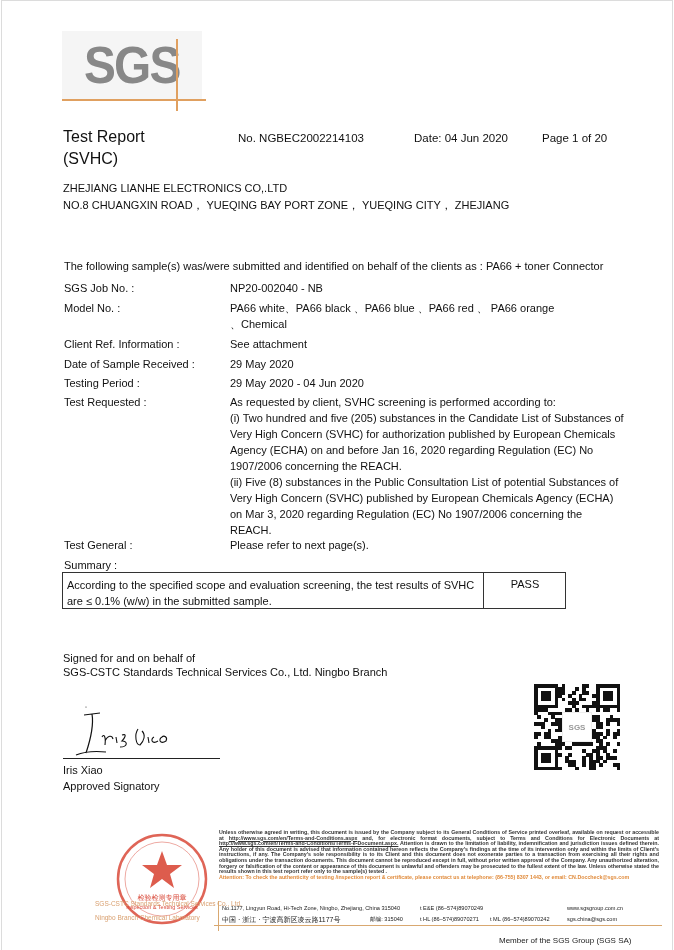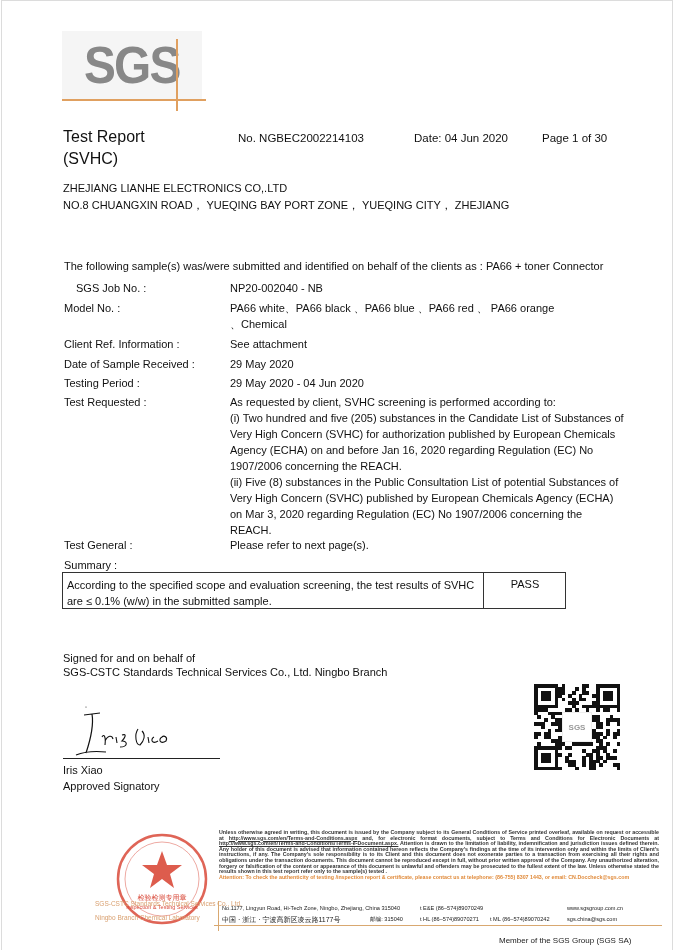--- a/index.html
+++ b/index.html
@@ -49,28 +49,28 @@
   <div class="logo">
     <div class="logo-text">SGS</div>
     <div class="logo-hline"></div>
     <div class="logo-vline"></div>
   </div>
 
   <div class="abs title" style="left:61px;top:127px;">Test Report</div>
   <div class="abs title" style="left:61px;top:149px;">(SVHC)</div>
   <div class="abs hdr" style="left:236px;top:131px;">No. NGBEC2002214103</div>
   <div class="abs hdr" style="left:412px;top:131px;">Date: 04 Jun 2020</div>
-  <div class="abs hdr" style="left:540px;top:131px;">Page 1 of 30</div>
+  <div class="abs hdr" style="left:540px;top:131px;">Page 1 of 20</div>
 
   <div class="abs t11" style="left:61px;top:179px;">ZHEJIANG LIANHE ELECTRONICS CO,.LTD</div>
   <div class="abs t11" style="left:61px;top:196px;">NO.8 CHUANGXIN ROAD， YUEQING BAY PORT ZONE， YUEQING CITY， ZHEJIANG</div>
 
   <div class="abs t11" style="left:62px;top:257px;">The following sample(s) was/were submitted and identified on behalf of the clients as : PA66 + toner  Connector</div>
 
-  <div class="label t11" style="top:279px;margin-left:12px;">SGS Job No. :</div>
+  <div class="label t11" style="top:279px;">SGS Job No. :</div>
   <div class="val t11" style="top:279px;">NP20-002040 - NB</div>
 
   <div class="label t11" style="top:299px;">Model No. :</div>
   <div class="val t11" style="top:299px;">PA66 white、PA66 black 、PA66 blue 、PA66 red 、 PA66 orange</div>
   <div class="val t11" style="top:315px;">、Chemical</div>
 
   <div class="label t11" style="top:335px;">Client Ref. Information :</div>
   <div class="val t11" style="top:335px;">See attachment</div>
 
   <div class="label t11" style="top:355px;">Date of Sample Received :</div>

